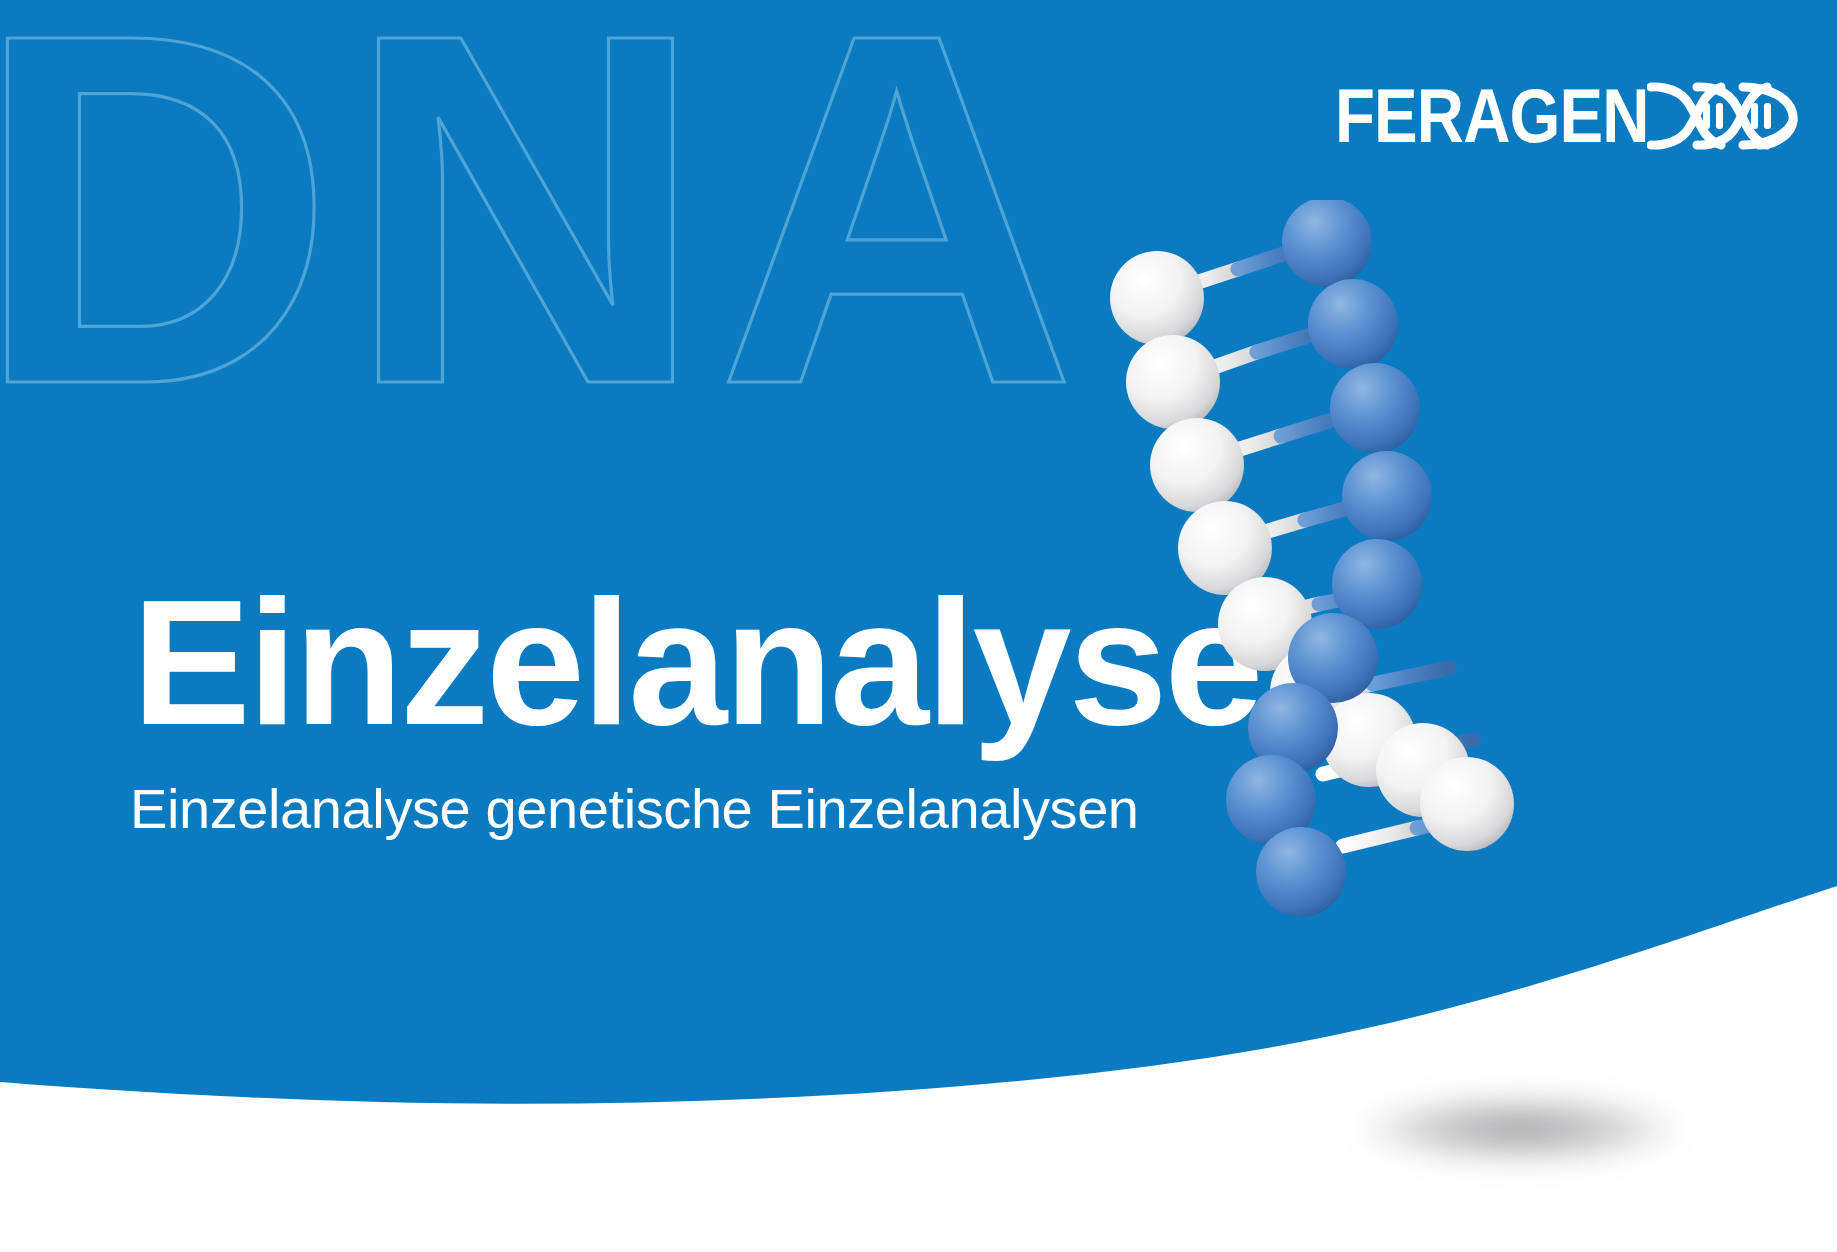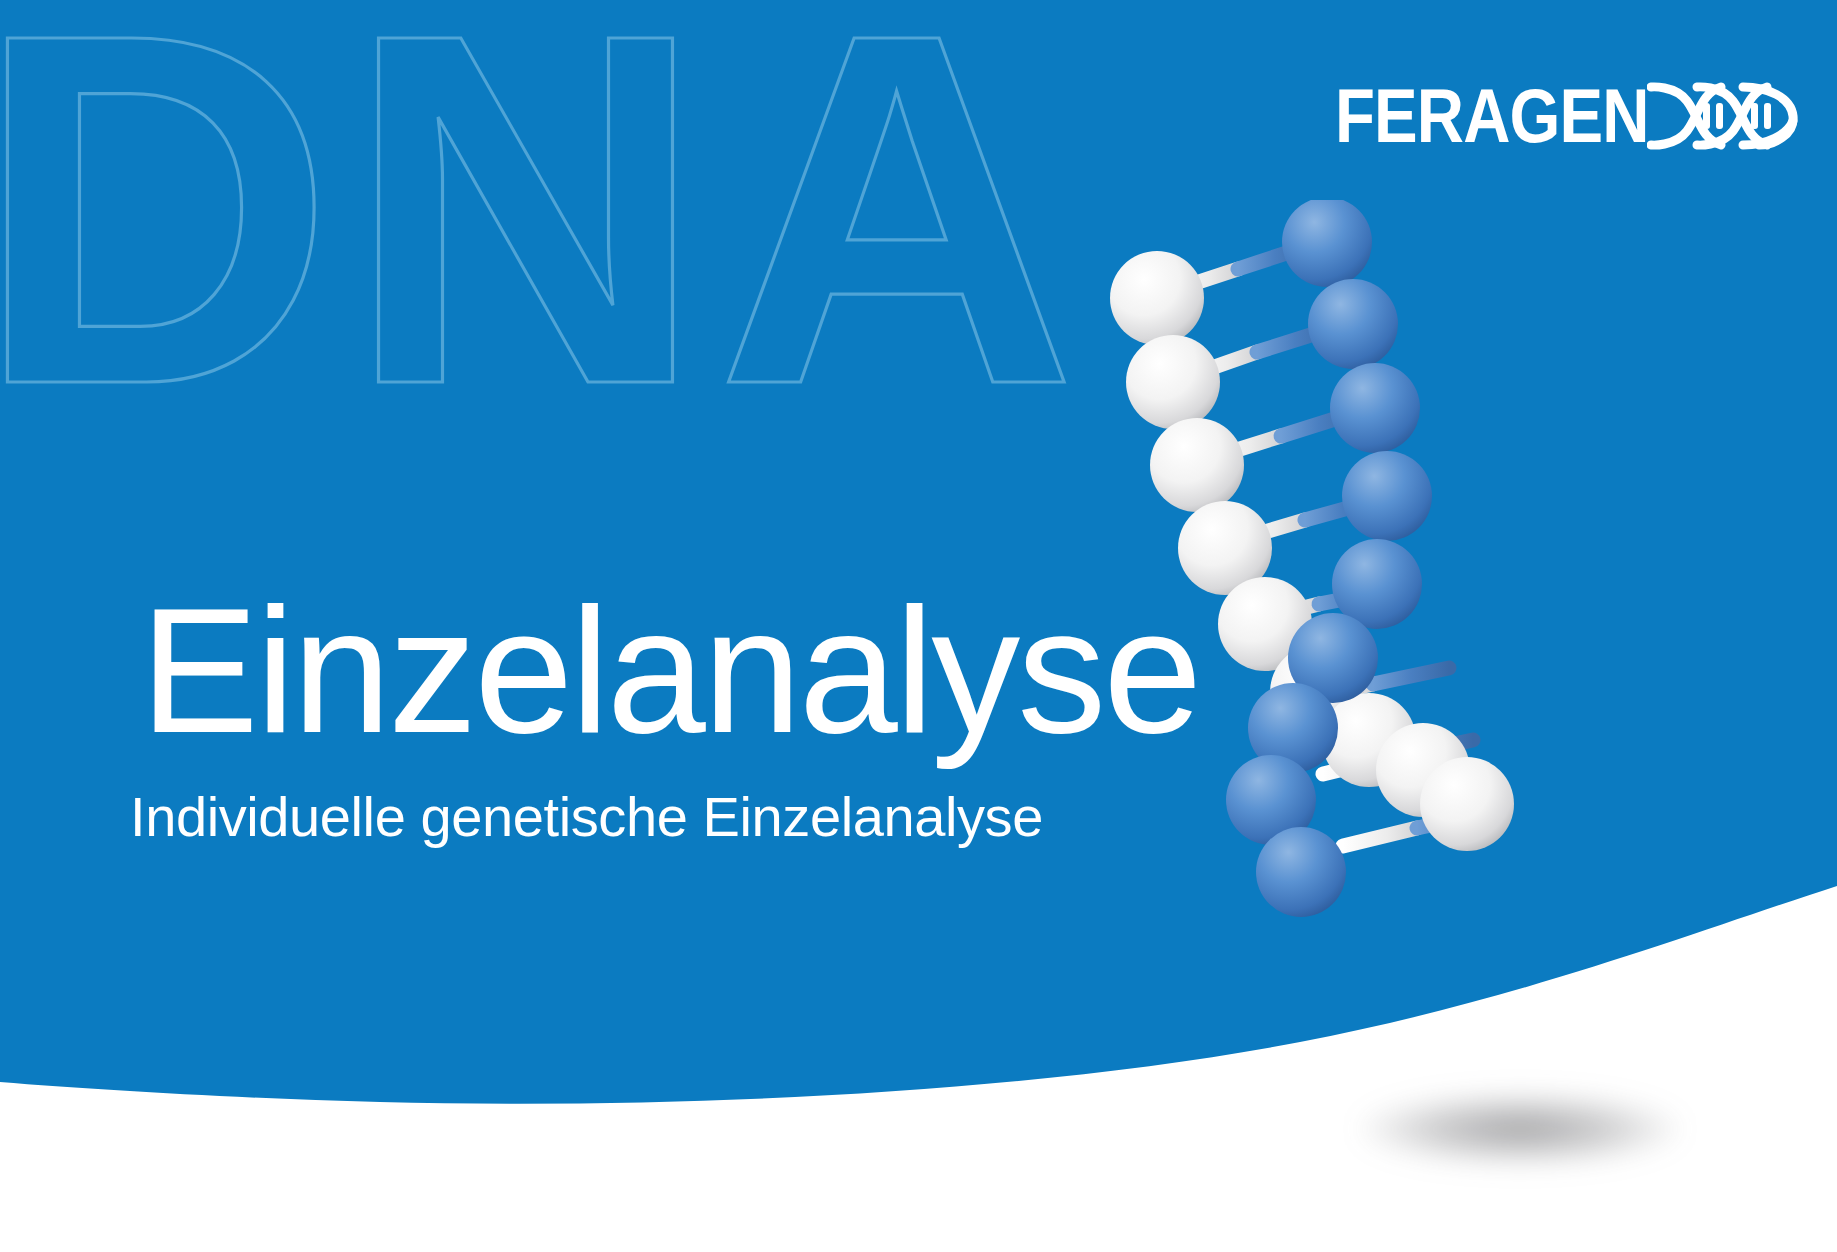--- a/index.html
+++ b/index.html
@@ -68,25 +68,25 @@
   
   .copy {
     position: absolute;
     left: 128px;
     top: 566px;
     width: 1180px;
   }
   .headline {
     color: #ffffff;
     font-family: "Liberation Sans", sans-serif;
-    font-weight: 400;
+    font-weight: 700;
     font-size: 178px;
     line-height: 186px;
     letter-spacing: -3px;
-    margin: 12px;
+    margin: 4px;
     white-space: nowrap;
   }
   .subhead {
     color: #ffffff;
     font-family: "Liberation Sans", sans-serif;
     font-weight: 400;
     font-size: 56px;
     line-height: 66px;
     letter-spacing: -0.4px;
     margin: 20px 0 0 2px;
@@ -148,21 +148,21 @@
         <rect x="56" y="26" width="7" height="26" rx="3"></rect>
         <rect x="69" y="26" width="7" height="26" rx="3"></rect>
         <rect x="104" y="26" width="7" height="26" rx="3"></rect>
         <rect x="117" y="26" width="7" height="26" rx="3"></rect>
       </g>
     </svg>
   </div>
 
   <div class="copy">
     <h1 class="headline">Einzelanalyse</h1>
-    <p class="subhead">Individuelle genetische Einzelanalyse</p>
+    <p class="subhead">Einzelanalyse genetische Einzelanalysen</p>
   </div>
 
   <div class="dna-shadow"></div>
 
   <svg class="dna-model" viewBox="0 0 560 720">
     <defs>
       <radialGradient id="gW" cx="36%" cy="30%" r="74%">
         <stop offset="0%" stop-color="#ffffff"></stop>
         <stop offset="52%" stop-color="#f3f3f3"></stop>
         <stop offset="86%" stop-color="#d8d8da"></stop>

